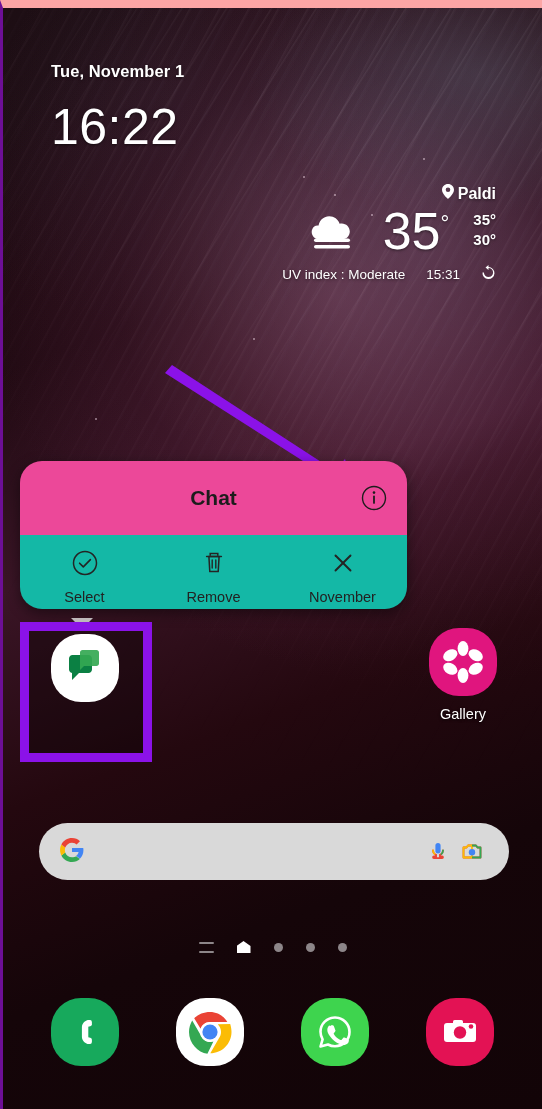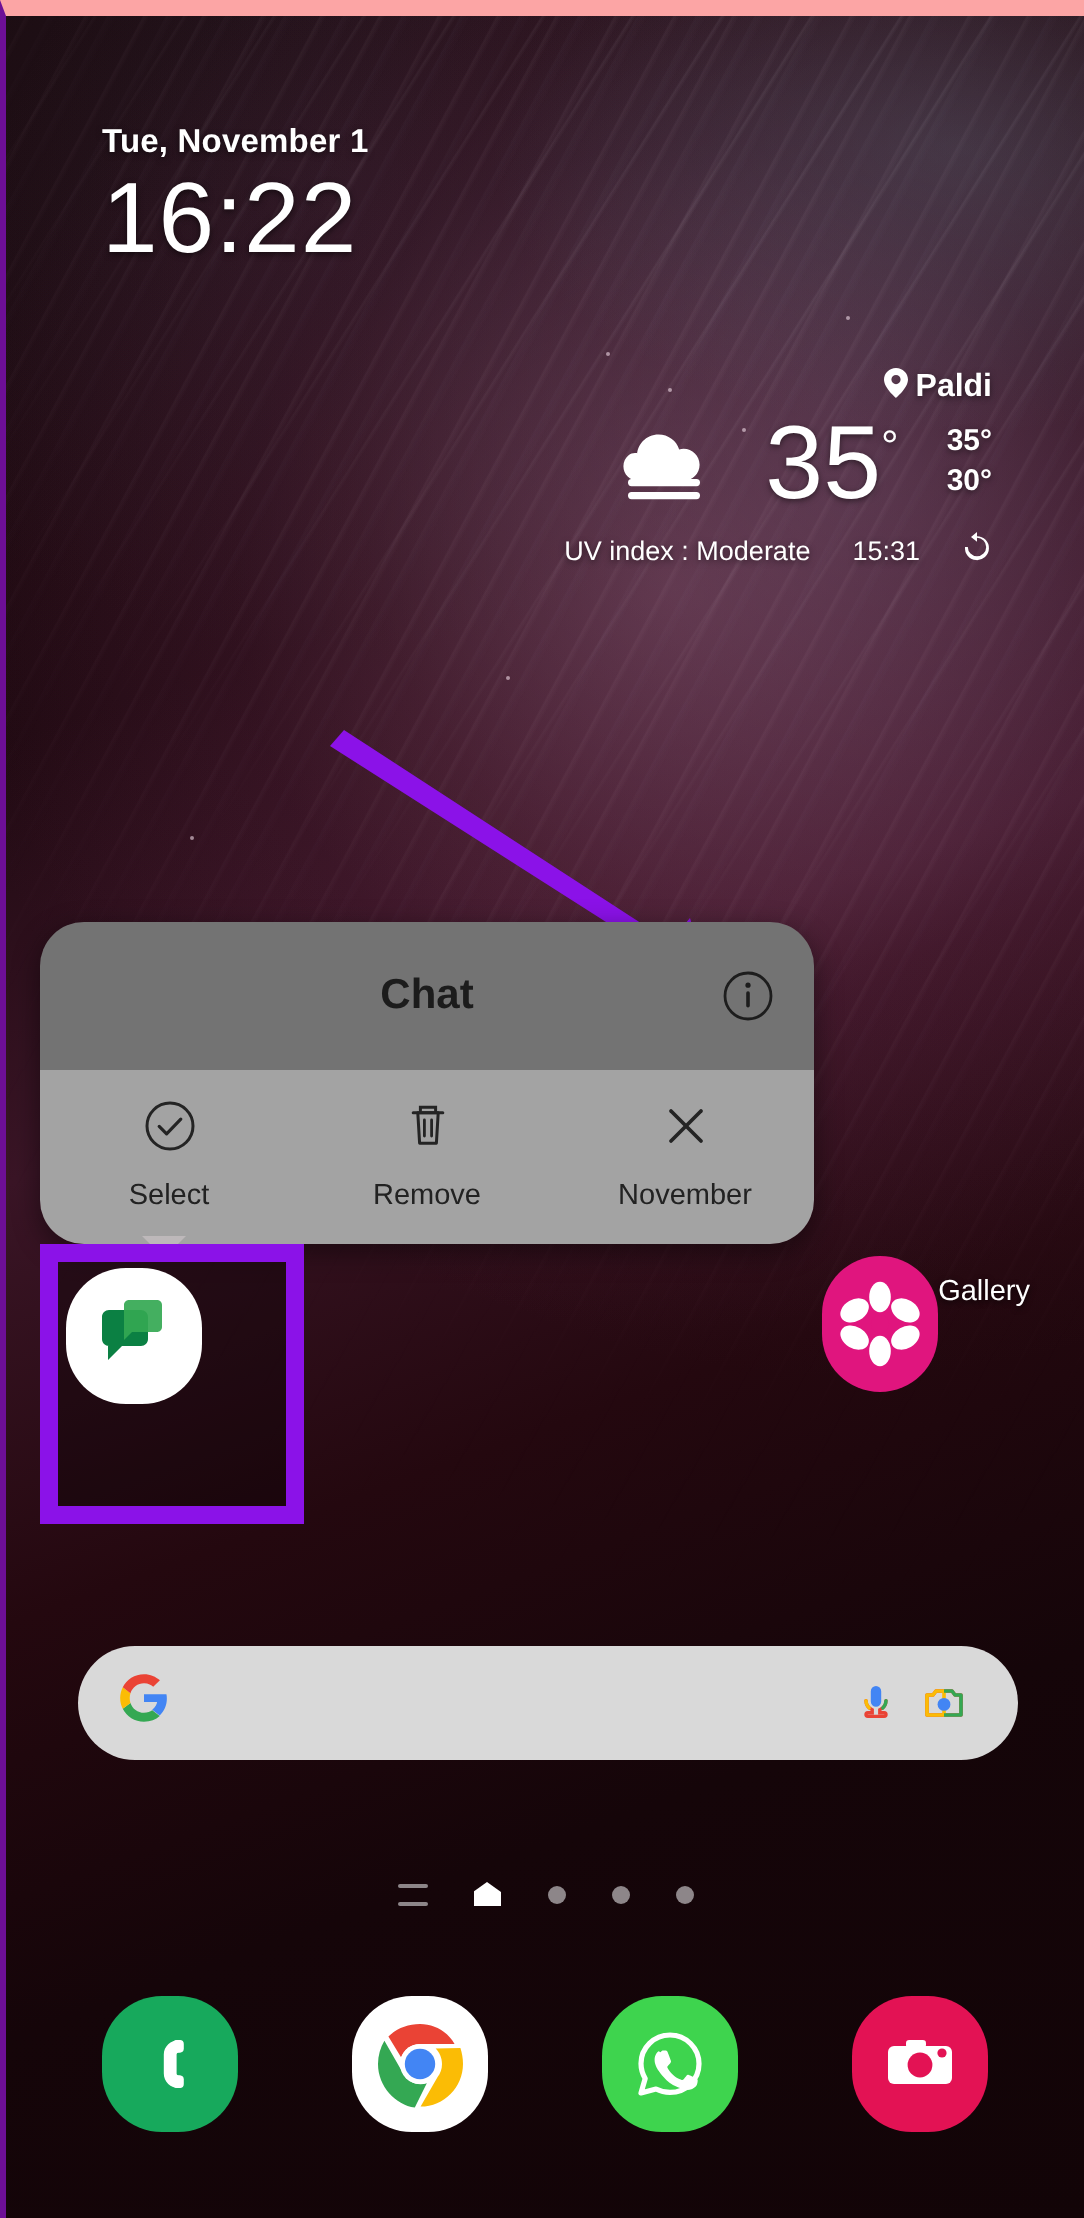--- a/index.html
+++ b/index.html
@@ -90,21 +90,21 @@
   }
   #date-text {
     font-size: 16.5px;
     font-weight: bold;
     letter-spacing: 0.1px;
   }
   #time-text {
     font-size: 50px;
     font-weight: 300;
     line-height: 1.02;
-    margin-top: 3px;
+    margin-top: 21px;
     letter-spacing: 0.5px;
   }
 
   
   #weather-widget {
     position: absolute;
     right: 46px;
     top: 176px;
     color: #ffffff;
     text-align: right;
@@ -168,21 +168,21 @@
     position: absolute;
     left: 17px;
     top: 453px;
     width: 387px;
     border-radius: 22px;
     overflow: hidden;
     box-shadow: 0 4px 14px rgba(0,0,0,0.45);
   }
   #menu-header {
     height: 74px;
-    background: #737373;
+    background: #ec4899;
     display: flex;
     align-items: center;
     justify-content: center;
     position: relative;
   }
   #menu-title {
     font-size: 21px;
     font-weight: bold;
     color: #1c1c1c;
   }
@@ -190,23 +190,23 @@
     position: absolute;
     right: 18px;
     top: 50%;
     transform: translateY(-50%);
     width: 30px; height: 30px;
     display: flex;
     align-items: center;
     justify-content: center;
   }
   #menu-actions {
-    background: #a3a3a3;
-    display: flex;
-    padding: 14px 0 16px 0;
+    background: #14b8a6;
+    display: flex;
+    padding: 14px 0 4px 0;
   }
   .menu-action {
     flex: 1;
     display: flex;
     flex-direction: column;
     align-items: center;
     gap: 8px;
   }
   .menu-action .label {
     font-size: 14.5px;
@@ -220,22 +220,22 @@
     border-left: 11px solid transparent;
     border-right: 11px solid transparent;
     border-top: 11px solid #bdb8ba;
   }
 
   
   .app-icon-wrap {
     position: absolute;
     width: 104px;
     display: flex;
-    flex-direction: row;
-    align-items: flex-start;
+    flex-direction: column;
+    align-items: center;
   }
   .app-label {
     margin-top: 10px;
     font-size: 14.5px;
     color: #ffffff;
     text-shadow: 0 1px 3px rgba(0,0,0,0.8);
   }
   .squircle {
     width: 68px;
     height: 68px;

